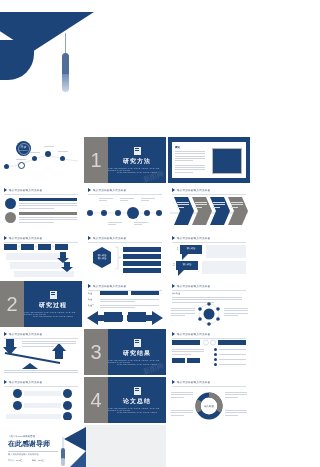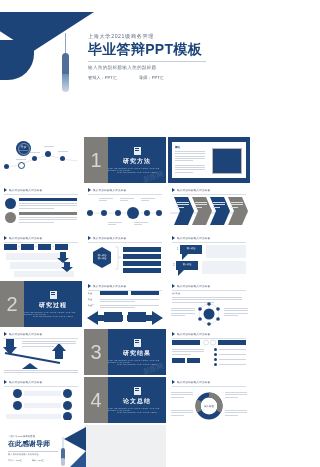--- a/index.html
+++ b/index.html
@@ -67,34 +67,20 @@
 
 <div id="page">
 
   <div id="cover">
     <div class="cap-hat"></div>
     <div class="cap-base"></div>
     <div class="cap-tas"></div>
     <div class="cap-tan"></div>
     <div class="cap-tan2"></div>
 
-    <div class="cv-txt">
-      <div class="cv-sup">上海大学2021级商务管理</div>
-      <div class="cv-title">毕业答辩PPT模板</div>
-      <div class="cv-rule"></div>
-      <div class="cv-sub">输入您的副标题输入您的副标题</div>
-      <div class="cv-meta">
-        <div>
-          <span>答辩人：</span><span>PPT汇</span>
-        </div>
-        <div>
-          <span>导师：</span><span>PPT汇</span>
-        </div>
-      </div>
-    </div>
   </div>
 
   <div class="row" style="position:absolute;top:137px;height:46px;">
 
     <div class="slide sl-l" style="top:-22px;height:68px;">
       <div style="position:absolute;left:16px;top:26px;width:15px;height:15px;" class="circ">
         <div style="position:absolute;inset:1.5px;border:.5px solid #7e97b8;border-radius:50%;"></div>
         <div style="position:absolute;left:0;right:0;top:4px;text-align:center;font-size:3px;color:#fff;">目录</div>
         <div style="position:absolute;left:0;right:0;top:8.5px;text-align:center;font-size:1.6px;color:#b9c9de;">CONTENTS</div>
       </div>

